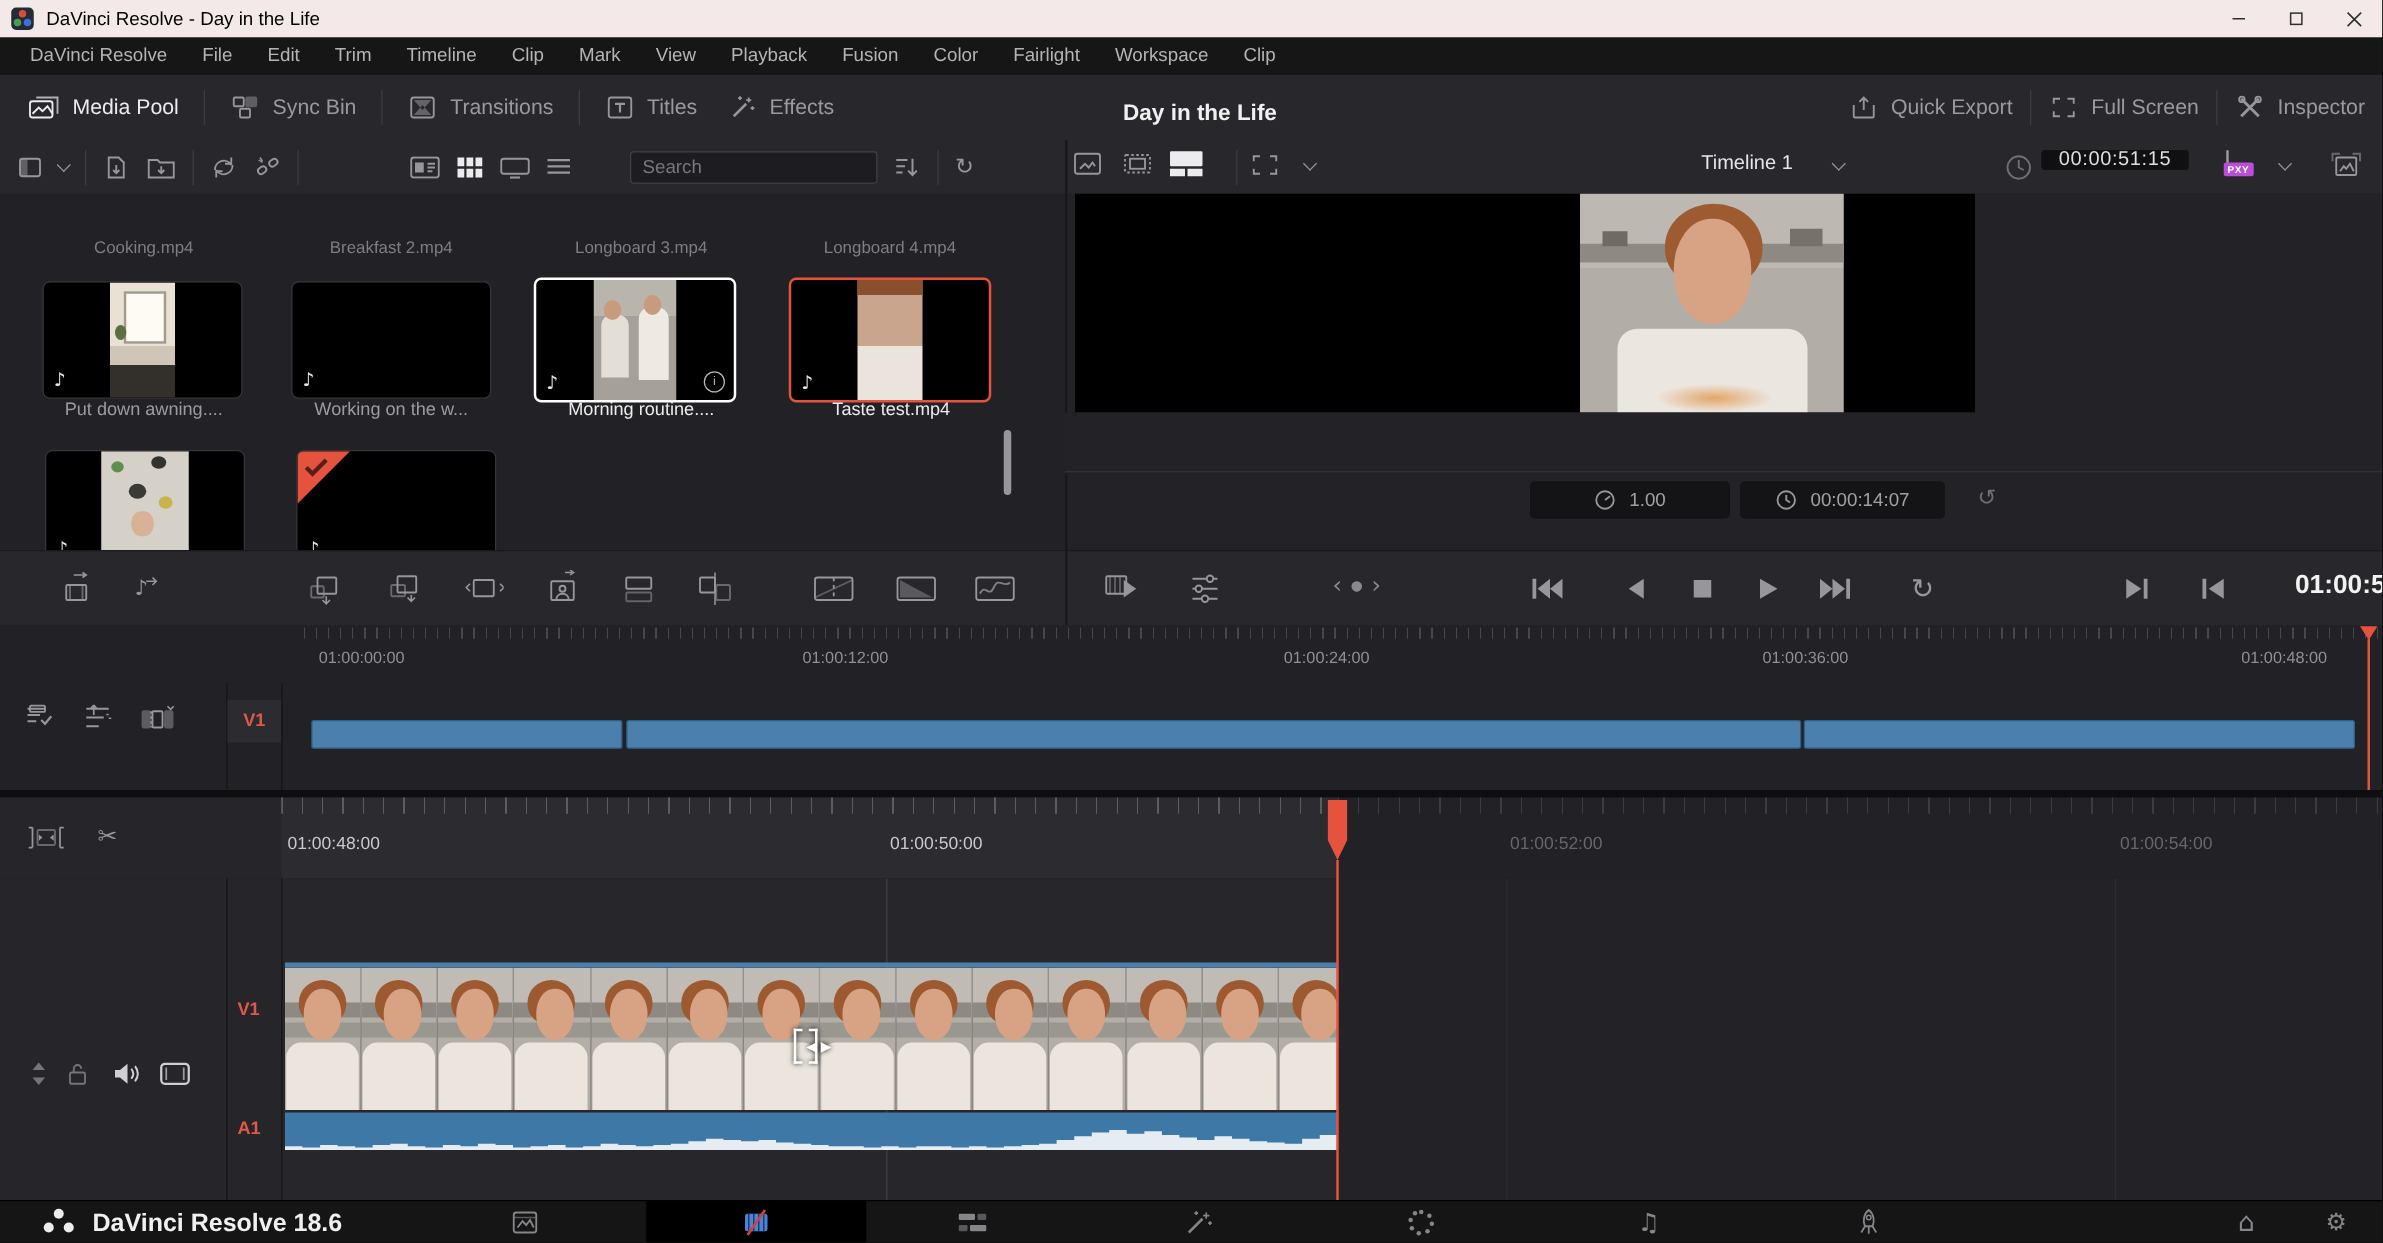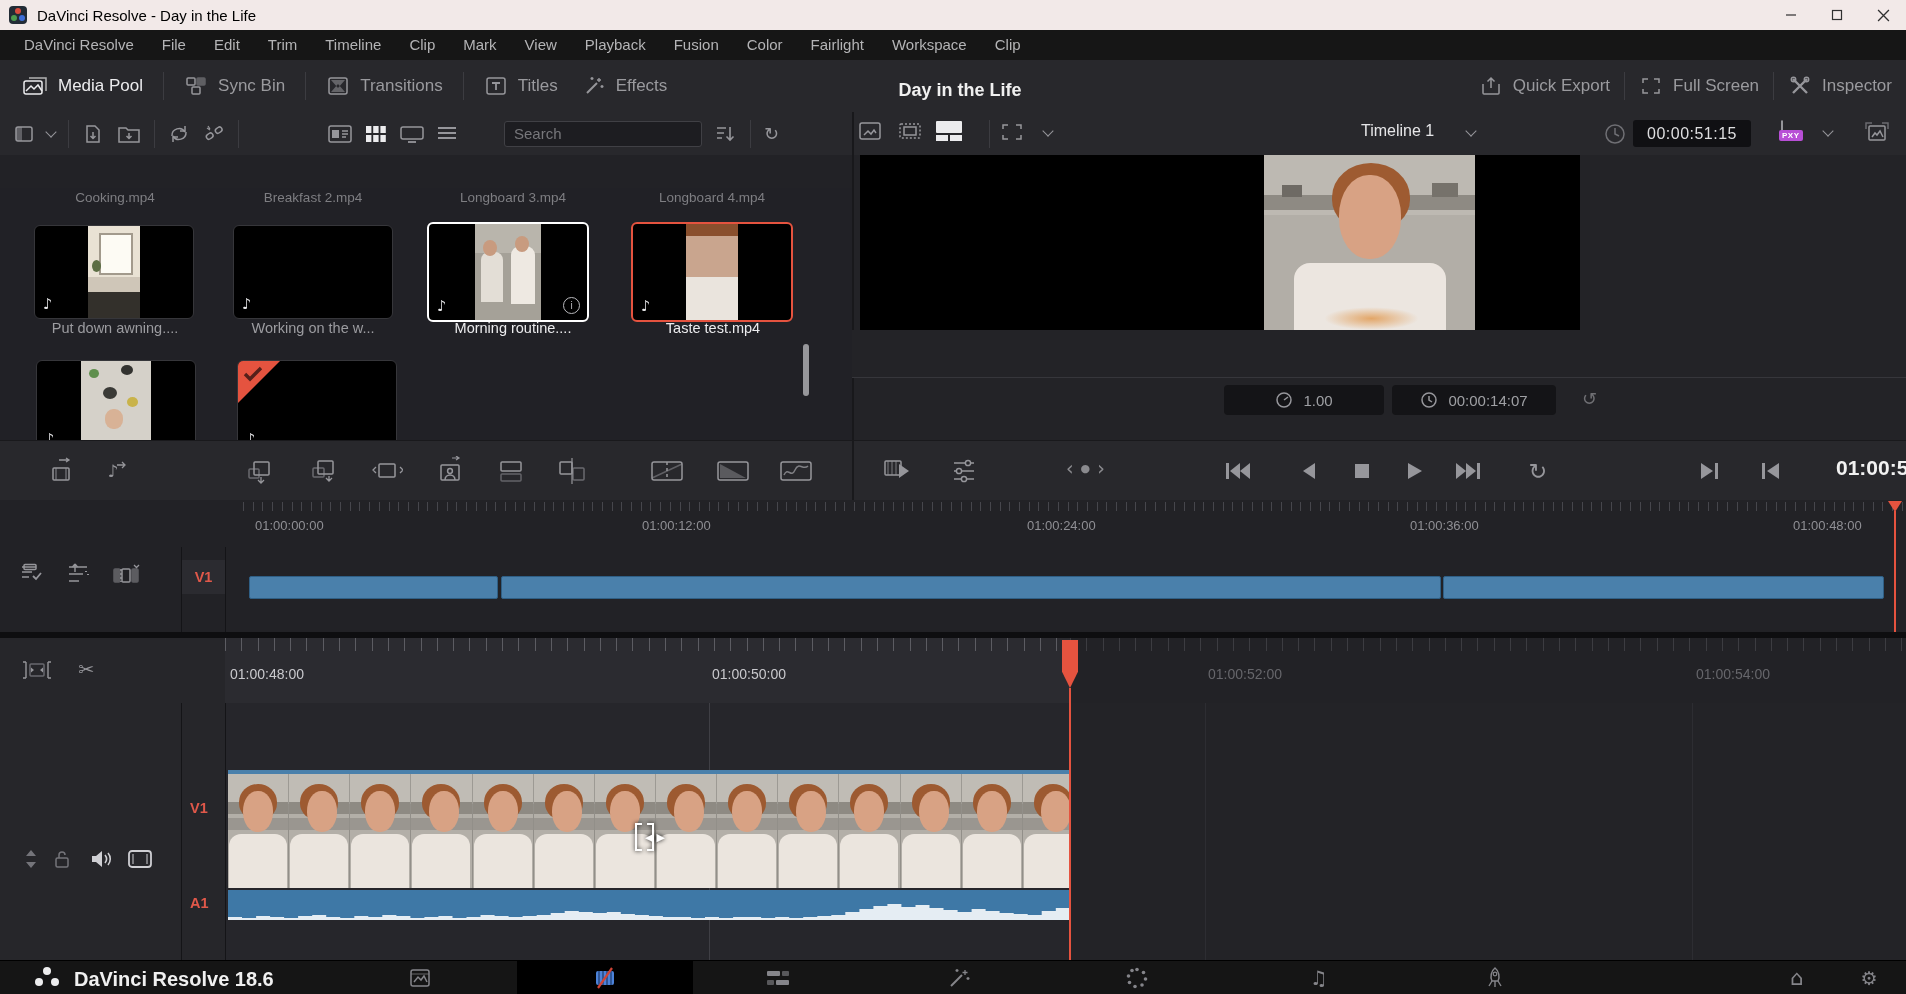--- a/index.html
+++ b/index.html
@@ -345,21 +345,21 @@
       </span>
     <span class="chev r" style="left:1044px;top:19px"></span>
     <span class="r" style="left:1361px;top:10px;font-size:16px;color:#e6e6e8">Timeline 1</span>
     <span class="chev r" style="left:1467px;top:19px"></span>
     <span class="ic r" style="left:1603px;top:10px;color:#6f6f74">
         <svg width="24" height="24" viewBox="0 0 24 24">
           <circle cx="12" cy="12" r="9"></circle>
           <path d="M12 6v6l4 2"></path>
         </svg>
       </span>
-    <div class="tc-box r" style="left:1633px;top:8px;width:118px;height:27px">00:00:51:15</div>
+    <div class="tc-box r" style="left:1633px;top:8px;width:118px;height:16px">00:00:51:15</div>
     <span class="pxy r" style="left:1781px;top:9px"><b>PXY</b></span>
     <span class="chev r" style="left:1824px;top:19px"></span>
     <span class="ic r" style="left:1864px;top:9px">
         <svg width="26" height="24" viewBox="0 0 26 24">
           <rect x="5" y="5" width="16" height="14" rx="1"></rect>
           <path d="M8 16l3-4 2 2 3-4 3 6"></path>
           <path d="M2 8V2h6M18 2h6v6" opacity=".6"></path>
         </svg>
       </span>
   </div>

